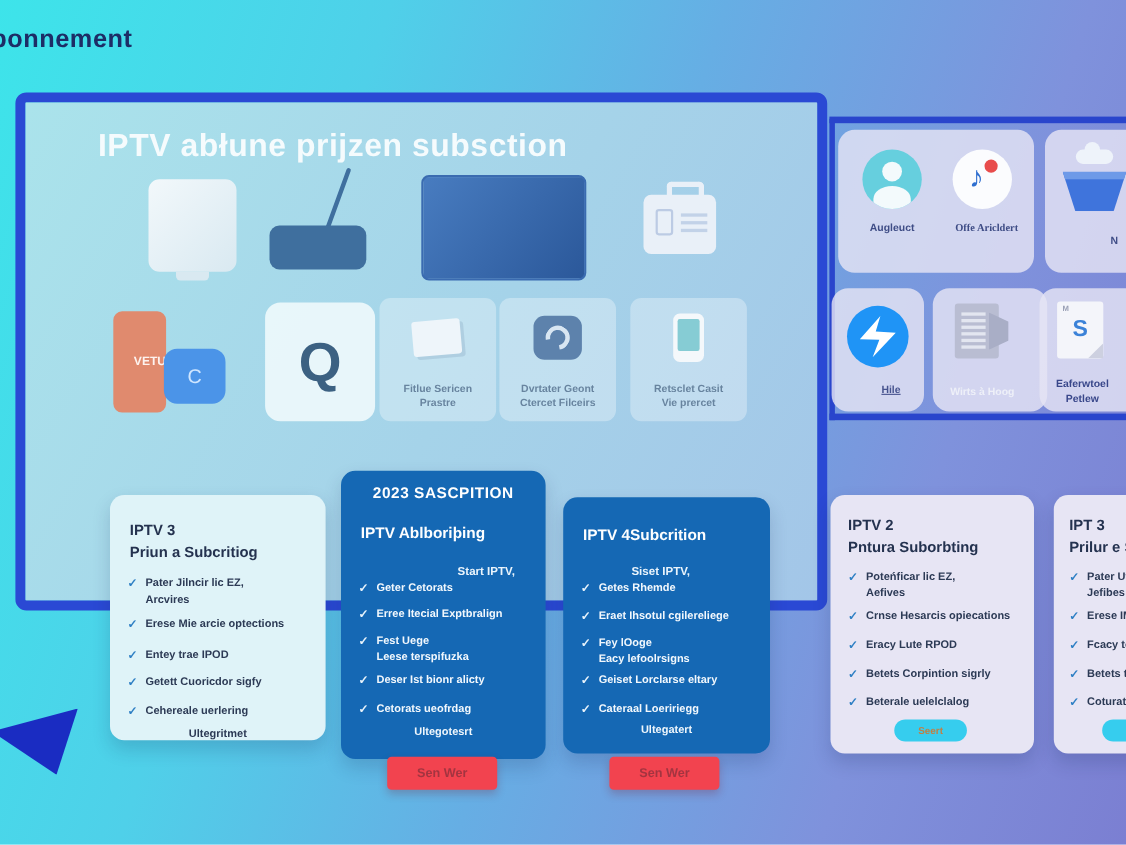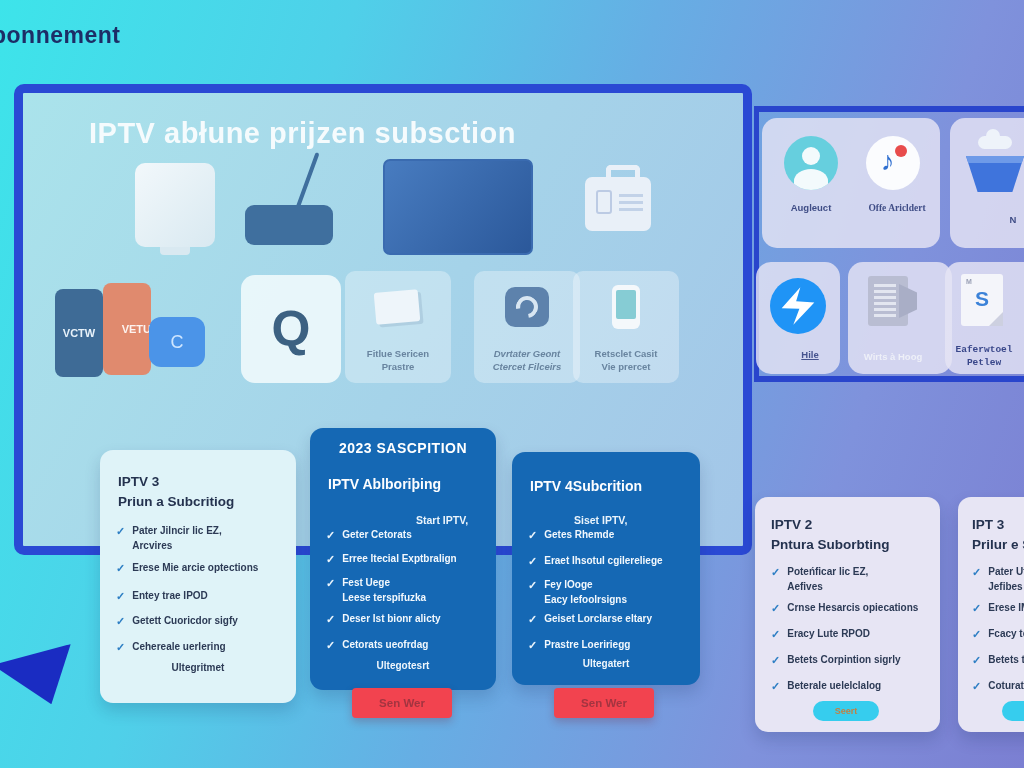--- a/index.html
+++ b/index.html
@@ -52,21 +52,21 @@
              box-shadow:3px 3px 0 rgba(120,150,180,.25); }
   .spiral-sq { position:absolute; left:31px; top:16px; width:44px; height:40px; background:#5d82ac; border-radius:10px; }
   .spiral-sq::after { content:""; position:absolute; left:11px; top:9px; width:14px; height:14px;
              border:4px solid #d8e6f2; border-radius:50%; border-bottom-color:transparent; transform:rotate(35deg); }
   .phone-ic { position:absolute; left:39px; top:14px; width:28px; height:44px; background:#f4f8fb; border-radius:6px; }
   .phone-ic::after { content:""; position:absolute; left:4px; top:5px; width:20px; height:29px; background:#86ccd4; border-radius:2px; }
 
   
   .card { z-index:5; border-radius:13px; box-shadow:0 8px 16px rgba(20,40,90,.18); }
   .card-light { background:#dff3f8; }
-  .card-lav { background:#e7e5f4;margin-top:47px; }
+  .card-lav { background:#e7e5f4; }
   .card-blue { background:#1568b4; }
   .c-title { font-weight:bold; line-height:1.5; }
   .dark-t { color:#24324f; font-size:13.5px; }
   .white-t { color:#fdfeff; font-size:14px; }
   .badge { text-align:center; font-size:14px; font-weight:bold; color:#ffffff; letter-spacing:.5px; }
   .intro { color:#eaf4fc; font-size:10.5px; font-weight:600; }
   .feat { display:flex; align-items:flex-start; position:absolute; left:16px; right:10px; }
   .chk { font-size:11px; font-weight:bold; margin-right:7px; line-height:1.3; }
   .chk-b { color:#2e7fc4; } .chk-w { color:#e9f4fc; }
   .ftx { font-size:10px; line-height:1.45; font-weight:600; }
@@ -122,40 +122,37 @@
 
     <div class="abs monitor"></div>
     <div class="abs router-ant"></div>
     <div class="abs router-body"></div>
     <div class="abs screen-dev"></div>
     <div class="abs briefcase">
       <div class="bc-card"></div>
       <div class="bc-lines"></div>
     </div>
 
-    <div class="abs tile-slate">
-      <span>VCTW</span>
-    </div>
     <div class="abs tile-coral">
       <span>VETU</span>
     </div>
     <div class="abs tile-cblue">
       <span>C</span>
     </div>
 
     <div class="abs tile-q">
       <span class="q-glyph">Q</span>
     </div>
 
     <div class="abs app-tile" style="left:322px;">
       <div class="scr-ic"></div>
       <div class="alabel ml">Fitlue Sericen
 Prastre</div>
     </div>
-    <div class="abs app-tile" style="left:451px;font-style:italic;">
+    <div class="abs app-tile" style="left:431px;">
       <div class="spiral-sq"></div>
       <div class="alabel ml">Dvrtater Geont
 Ctercet Filceirs</div>
     </div>
     <div class="abs app-tile" style="left:550px;">
       <div class="phone-ic"></div>
       <div class="alabel ml">Retsclet Casit
 Vie prercet</div>
     </div>
   </div>
@@ -190,25 +187,25 @@
   <div class="abs rtile" style="left:848px; top:262px; width:104px; height:112px;">
     <div class="doc-ic" style="left:20px; top:14px;"></div>
     <div class="rlabel" style="left:0; bottom:10px; width:90px; color:#eef0f8;">Wirts à Hoog</div>
   </div>
   <div class="abs rtile" style="left:945px; top:262px; width:100px; height:112px;">
     <div class="s-paper" style="left:16px; top:12px;">
       <span class="s-m">M</span>
       <span class="s-letter">S</span>
       <span class="s-fold"></span>
     </div>
-    <div class="rlabel ml" style="left:0; bottom:4px; width:78px; color:#39478a;font-family:Liberation Mono, monospace;">Eaferwtoel
+    <div class="rlabel ml" style="left:0; bottom:4px; width:78px; color:#39478a;">Eaferwtoel
 Petlew</div>
   </div>
 
-  <div class="abs card card-light" style="left:100px; top:450px; width:196px; height:253px;">
+  <div class="abs card card-light" style="left:100px; top:450px; width:196px; height:223px;">
     <div class="abs c-title dark-t ml" style="left:18px; top:22px;">IPTV 3
 Priun a Subcritiog</div>
     <div class="feat" style="top:74px;">
         <span class="chk chk-b">✓</span>
         <span class="ftx ftx-d ml">Pater Jilncir lic EZ,
 Arcvires</span>
       </div>
     <div class="feat" style="top:111px;">
         <span class="chk chk-b">✓</span>
         <span class="ftx ftx-d ml">Erese Mie arcie optections</span>
@@ -272,21 +269,21 @@
         <span class="chk chk-w">✓</span>
         <span class="ftx ftx-w ml">Fey lOoge
 Eacy lefoolrsigns</span>
       </div>
     <div class="feat" style="top:160px;">
         <span class="chk chk-w">✓</span>
         <span class="ftx ftx-w ml">Geiset Lorclarse eltary</span>
       </div>
     <div class="feat" style="top:186px;">
         <span class="chk chk-w">✓</span>
-        <span class="ftx ftx-w ml">Prastre Loeririegg</span>
+        <span class="ftx ftx-w ml">Cateraal Loeririegg</span>
       </div>
     <div class="cfoot" style="top:206px; color:#eef6fc;">Ultegatert</div>
   </div>
   <div class="abs btn-red" style="left:554px; top:688px;">Sen Wer</div>
 
   <div class="abs card card-lav" style="left:755px; top:450px; width:185px; height:235px;">
     <div class="abs c-title dark-t ml" style="left:16px; top:18px;">IPTV 2
 Pntura Suborbting</div>
     <div class="feat" style="top:68px;">
         <span class="chk chk-b">✓</span>

